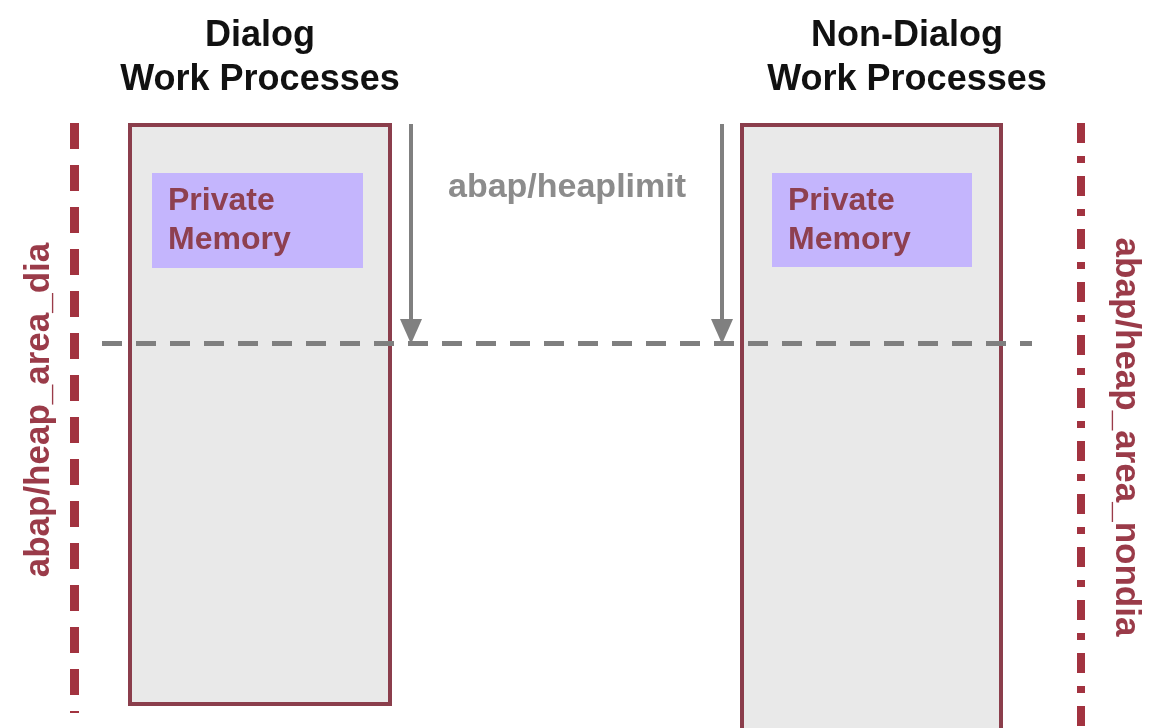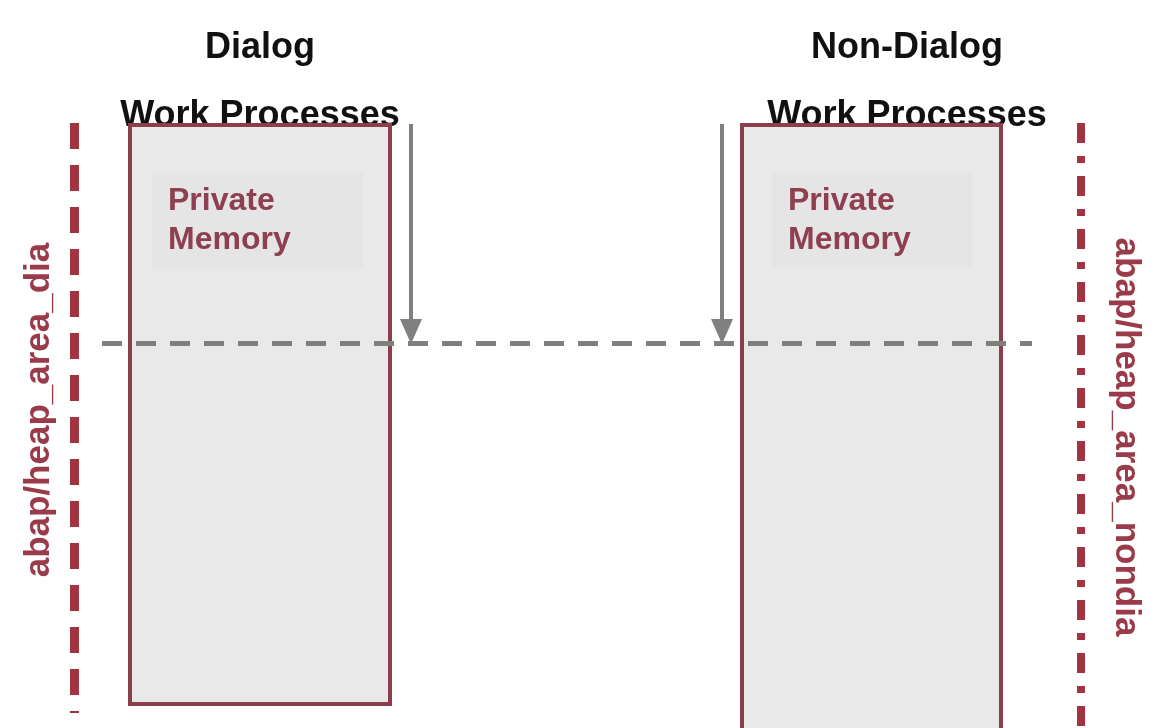--- a/index.html
+++ b/index.html
@@ -2,33 +2,33 @@
 <html><head>
 <meta charset="utf-8">
 <style>
   html,body{margin:0;padding:0;background:#ffffff;}
   .canvas{
     position:relative;width:1165px;height:728px;background:#ffffff;
     overflow:hidden;font-family:"Liberation Sans","DejaVu Sans",sans-serif;
   }
   .heading{
     position:absolute;top:12px;width:400px;text-align:center;
-    font-size:36px;font-weight:bold;line-height:68px;color:#111111;
+    font-size:36px;font-weight:bold;line-height:44px;color:#111111;
     white-space:pre-line;letter-spacing:0px;
   }
   .heading.left{left:60px;}
   .heading.right{left:707px;}
   .wp-box{
     position:absolute;top:123px;background:#e9e9e9;
     border:4px solid #8b3e4c;box-sizing:border-box;
   }
   .wp-box.left{left:128px;width:264px;height:583px;}
   .wp-box.right{left:740px;width:263px;height:640px;}
   .pm-box{
-    position:absolute;background:#e5e5e5;
+    position:absolute;background:#c4b5fd;
   }
   .pm-box.left{left:152px;top:173px;width:211px;height:95px;}
   .pm-box.right{left:772px;top:173px;width:200px;height:94px;}
   .pm-text{
     padding:7px 0 0 16px;font-size:32px;font-weight:bold;line-height:39px;
     color:#8e4050;white-space:pre-line;
   }
   .vline-dashed{
     position:absolute;left:70px;top:123px;width:9px;height:590px;
     background:repeating-linear-gradient(to bottom,#a23340 0 26px,transparent 26px 42px);
@@ -89,17 +89,18 @@
 Memory</div>
   </div>
 
   <div class="hdash"></div>
 
   <div class="arrow-line left"></div>
   <div class="arrow-head left"></div>
   <div class="arrow-line right"></div>
   <div class="arrow-head right"></div>
 
+  <div class="heaplimit-label">abap/heaplimit</div>
 
   <div class="side-label left">abap/heap_area_dia</div>
   <div class="side-label right">abap/heap_area_nondia</div>
 
 </div>
 
 </body></html>

